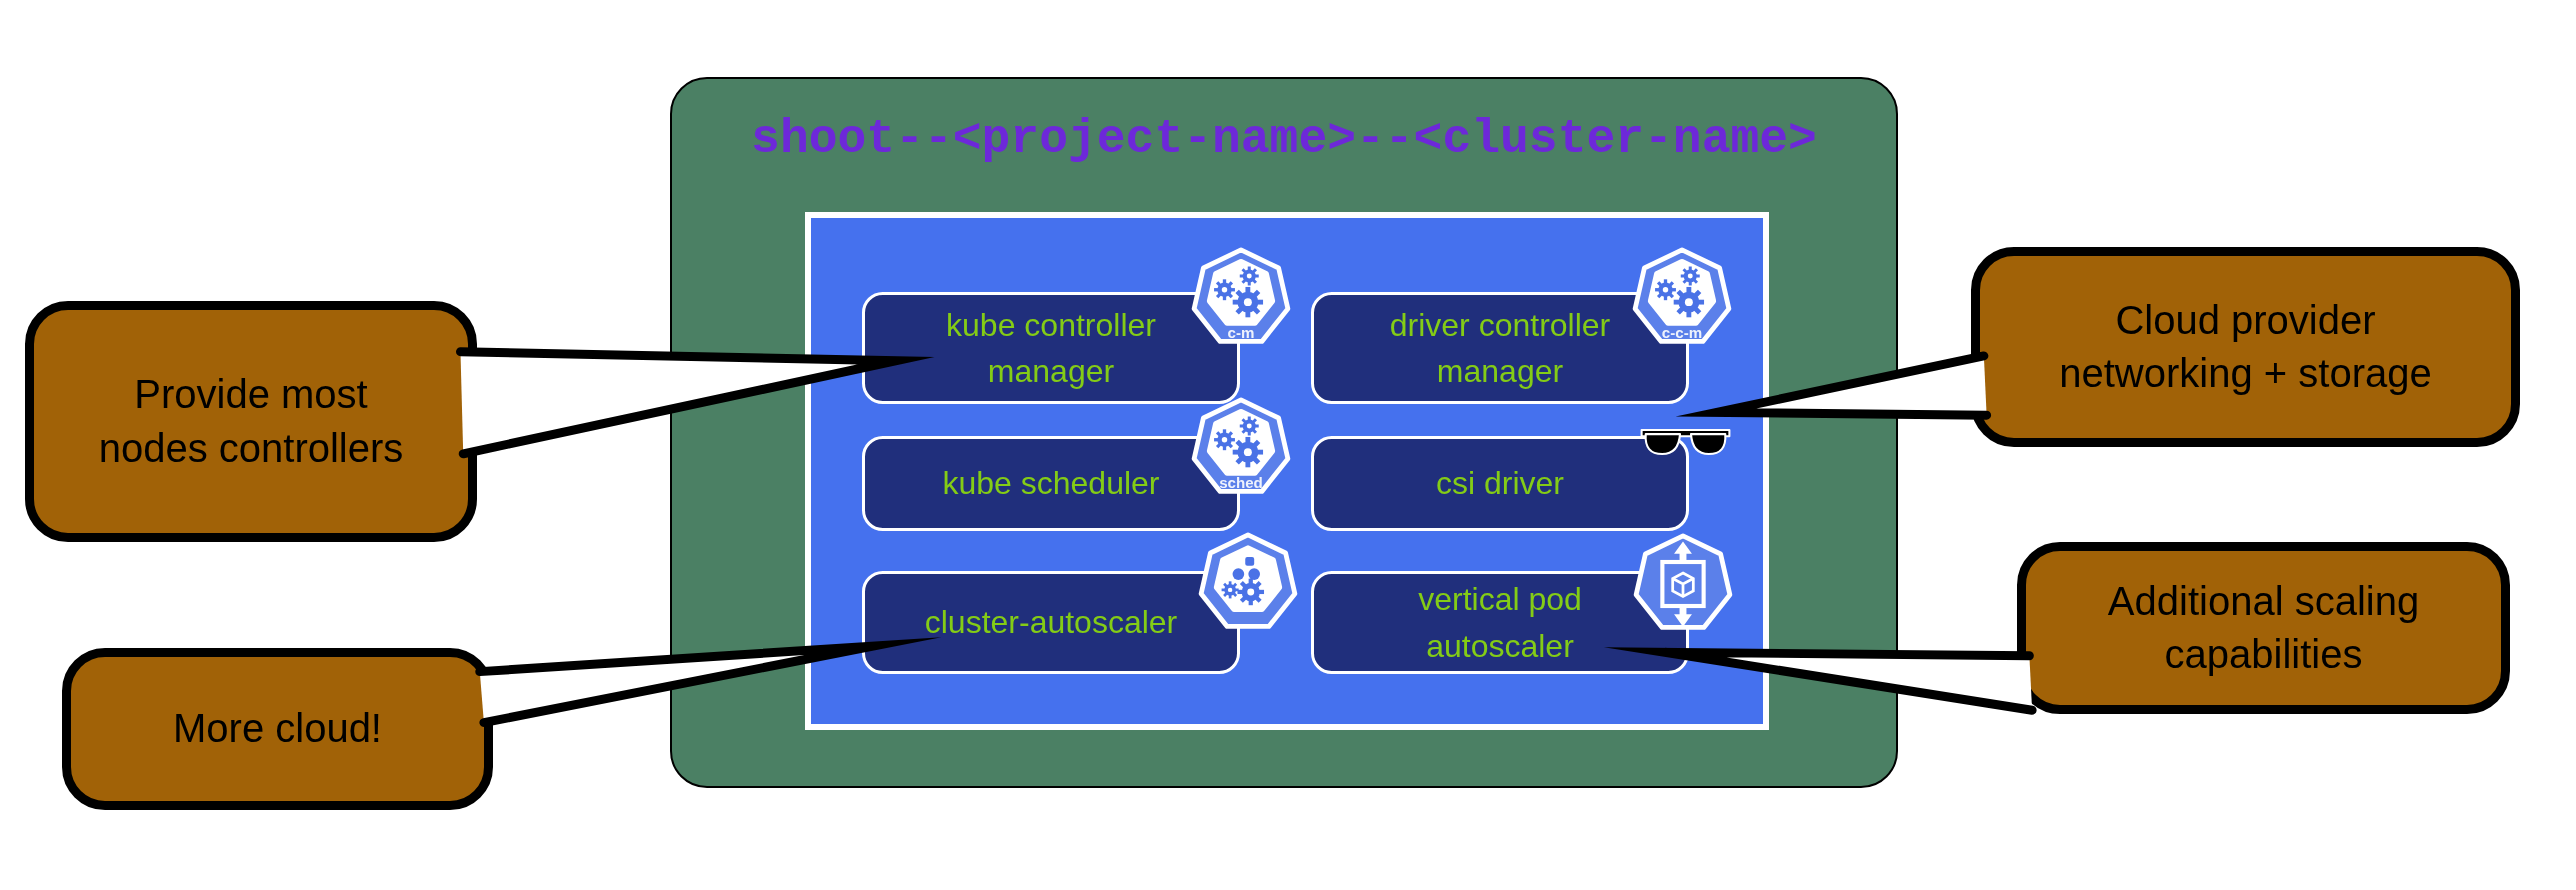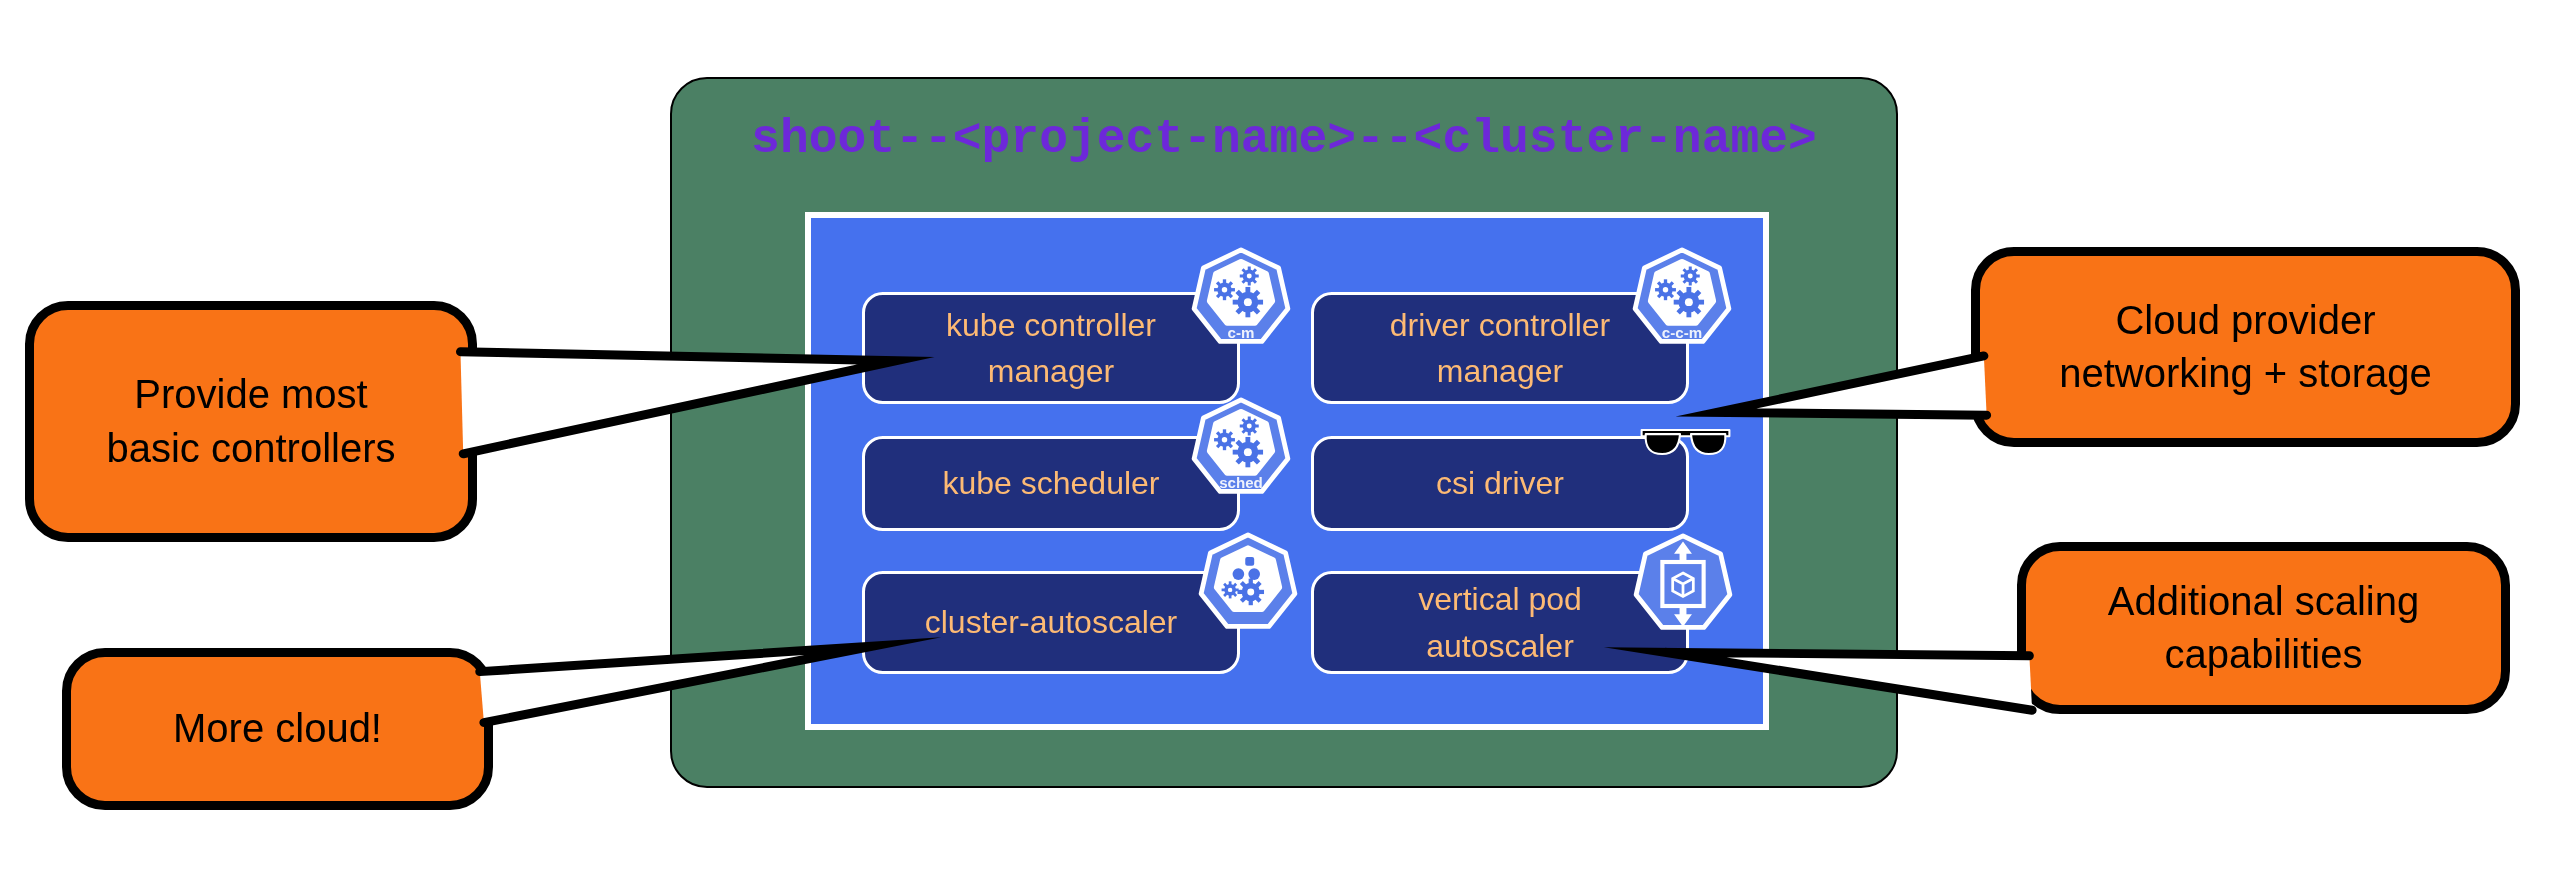--- a/index.html
+++ b/index.html
@@ -26,21 +26,21 @@
   
   #blue-box {
     left:805px; top:212px; width:964px; height:518px;
     background:#4571ee; border:6.9px solid #ffffff;
     box-sizing:border-box;
   }
 
   
   .component {
     background:#202f7c; border:3.4px solid #ffffff; border-radius:20.7px;
-    box-sizing:border-box; color:#fdba74; font-size:32px; line-height:1.45;
+    box-sizing:border-box; color:#84cc16; font-size:32px; line-height:1.45;
     display:flex; align-items:center; justify-content:center;
     text-align:center; white-space:pre-line;
   }
   #comp-kcm   { left:862px; top:292px; width:378px; height:112px; }
   #comp-ccm   { left:1311px; top:292px; width:378px; height:112px; }
   #comp-sched { left:862px; top:436px; width:378px; height:95px; }
   #comp-csi   { left:1311px; top:436px; width:378px; height:95px; }
   #comp-ca    { left:862px; top:571px; width:378px; height:103px; }
   #comp-vpa   { left:1311px; top:571px; width:378px; height:103px; }
 
@@ -55,21 +55,21 @@
     font-size:22px; text-anchor:middle; font-weight:bold;
   }
   .vpa-line { stroke:#ffffff; fill:none; }
   .white-fill { fill:#ffffff; }
 
   
   .shade { fill:#000000; stroke:#ffffff; stroke-width:3; stroke-linejoin:round; }
 
   
   .callout {
-    background:#f97316; border:9px solid #000000; border-radius:43px;
+    background:#a16207; border:9px solid #000000; border-radius:43px;
     box-sizing:border-box; color:#000000; font-size:40px; line-height:1.33;
     display:flex; align-items:center; justify-content:center;
     text-align:center; white-space:pre-line;
   }
   #callout-basic-controllers { left:25px;   top:301px; width:452px; height:241px; }
   #callout-more-nodes        { left:62px;   top:648px; width:431px; height:162px; }
   #callout-cloud-provider    { left:1971px; top:247px; width:549px; height:200px; }
   #callout-additional-scaling{ left:2017px; top:542px; width:493px; height:172px; }
 
   
@@ -176,21 +176,21 @@
   </svg>
 
   <svg class="icon" style="left:1634px; top:417px" width="103" height="48" viewBox="-70 -35 140 70">
     <rect x="-64" y="-16" width="128" height="9" class="shade"></rect>
     <path d="M-58,-10 Q-60,19 -34,19 Q-10,19 -8,-10 Z" class="shade"></path>
     <path d="M58,-10 Q60,19 34,19 Q10,19 8,-10 Z" class="shade"></path>
   </svg>
 
   <div id="callout-basic-controllers" class="callout abs">
     <span>Provide most
-basic controllers</span>
+nodes controllers</span>
   </div>
   <div id="callout-more-nodes" class="callout abs">
     <span>More cloud!</span>
   </div>
   <div id="callout-cloud-provider" class="callout abs">
     <span>Cloud provider
 networking + storage</span>
   </div>
   <div id="callout-additional-scaling" class="callout abs">
     <span>Additional scaling

